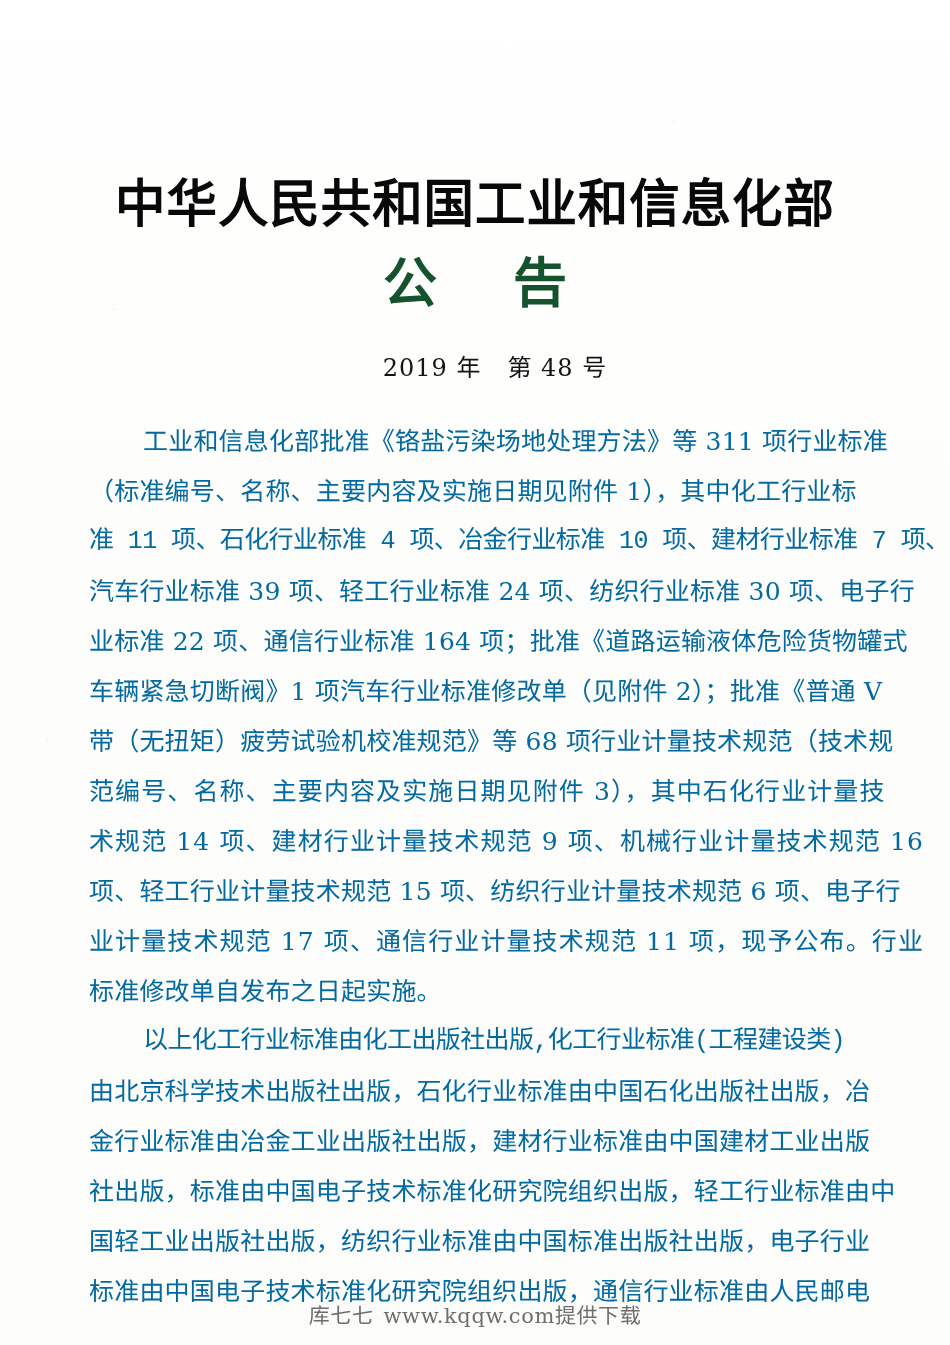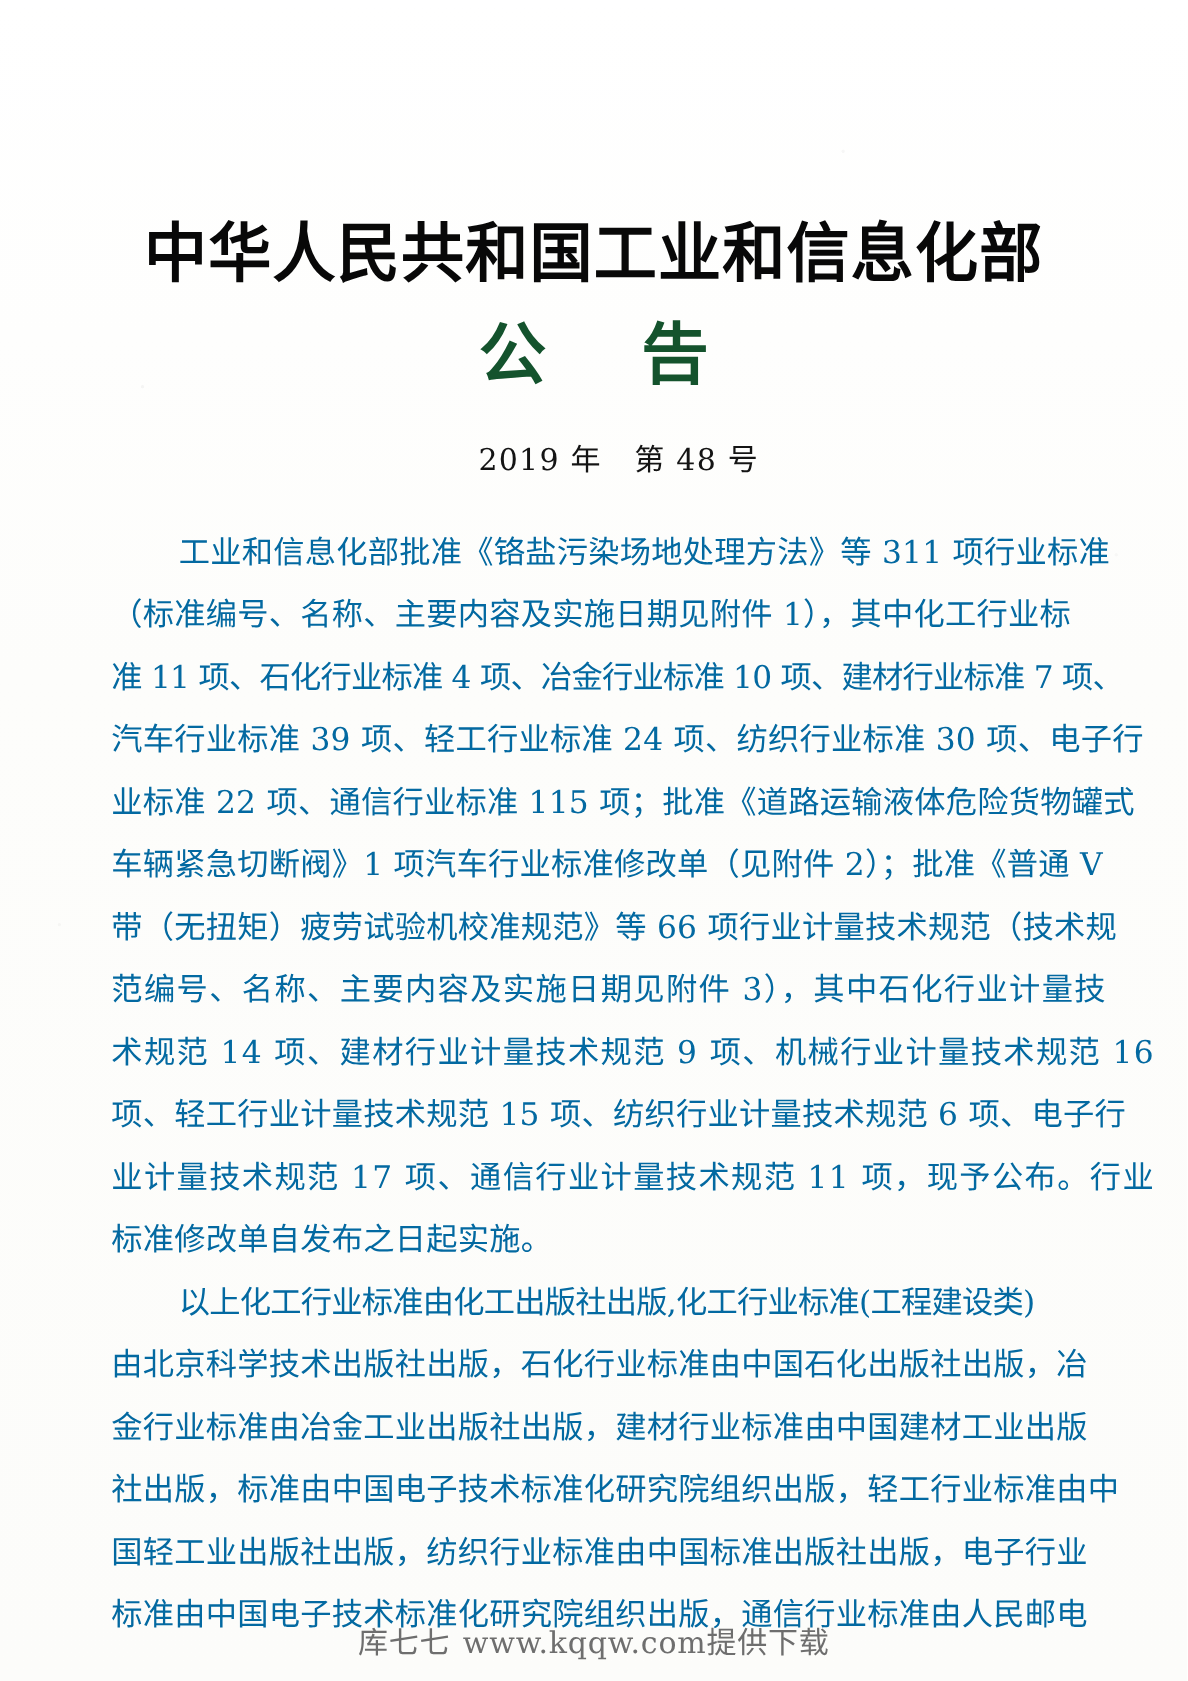--- a/index.html
+++ b/index.html
@@ -107,34 +107,35 @@
     height: 50px;
     color: #0369a1;
     white-space: nowrap;
     letter-spacing: 0.2px;
   }
   .line.indent {
     text-indent: 54px;
   }
   .line.tight {
     letter-spacing: -0.6px;
+    font-family: Liberation Mono, monospace;
   }
   .line.loose {
     letter-spacing: 1.1px;
   }
 
   
   .footer-watermark {
     position: absolute;
     left: 0;
     right: 0;
     bottom: 16px;
     text-align: center;
     font-family: "DejaVu Serif", "Liberation Serif", serif;
-    font-size: 24px;
+    font-size: 21px;
     color: #6e6e6e;
     letter-spacing: 0.6px;
     z-index: 3;
   }
   .footer-watermark .gap { display: inline-block; width: 10px; }
 </style>
 </head>
 <body>
 
 <div class="page">
@@ -152,23 +153,23 @@
       </div>
     </header>
 
     <main class="body-block">
 
       <p class="para">
         <span class="line indent">工业和信息化部批准《铬盐污染场地处理方法》等 311 项行业标准</span>
         <span class="line">（标准编号、名称、主要内容及实施日期见附件 1），其中化工行业标</span>
         <span class="line tight">准 11 项、石化行业标准 4 项、冶金行业标准 10 项、建材行业标准 7 项、</span>
         <span class="line">汽车行业标准 39 项、轻工行业标准 24 项、纺织行业标准 30 项、电子行</span>
-        <span class="line">业标准 22 项、通信行业标准 115 项；批准《道路运输液体危险货物罐式</span>
+        <span class="line">业标准 22 项、通信行业标准 164 项；批准《道路运输液体危险货物罐式</span>
         <span class="line">车辆紧急切断阀》1 项汽车行业标准修改单（见附件 2）；批准《普通 V</span>
-        <span class="line">带（无扭矩）疲劳试验机校准规范》等 66 项行业计量技术规范（技术规</span>
+        <span class="line">带（无扭矩）疲劳试验机校准规范》等 68 项行业计量技术规范（技术规</span>
         <span class="line loose">范编号、名称、主要内容及实施日期见附件 3），其中石化行业计量技</span>
         <span class="line loose">术规范 14 项、建材行业计量技术规范 9 项、机械行业计量技术规范 16</span>
         <span class="line">项、轻工行业计量技术规范 15 项、纺织行业计量技术规范 6 项、电子行</span>
         <span class="line loose">业计量技术规范 17 项、通信行业计量技术规范 11 项，现予公布。行业</span>
         <span class="line">标准修改单自发布之日起实施。</span>
       </p>
 
       <p class="para">
         <span class="line indent tight">以上化工行业标准由化工出版社出版,化工行业标准(工程建设类)</span>
         <span class="line">由北京科学技术出版社出版，石化行业标准由中国石化出版社出版，冶</span>

